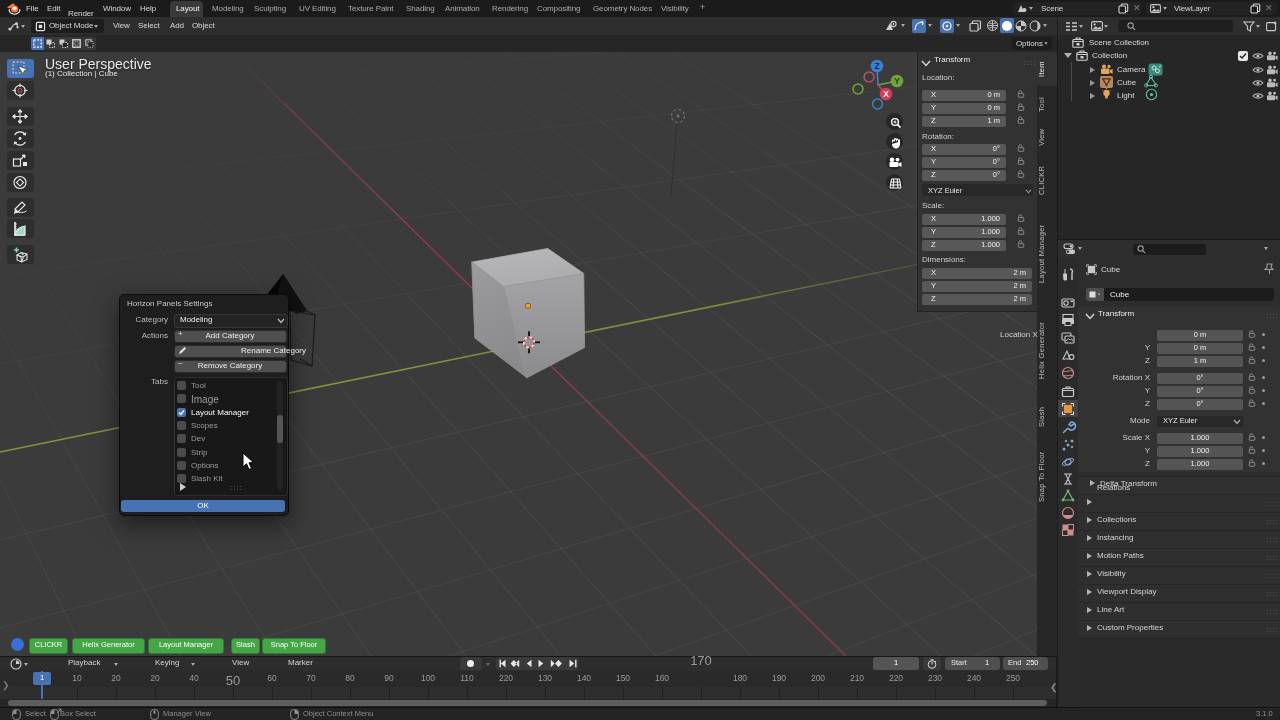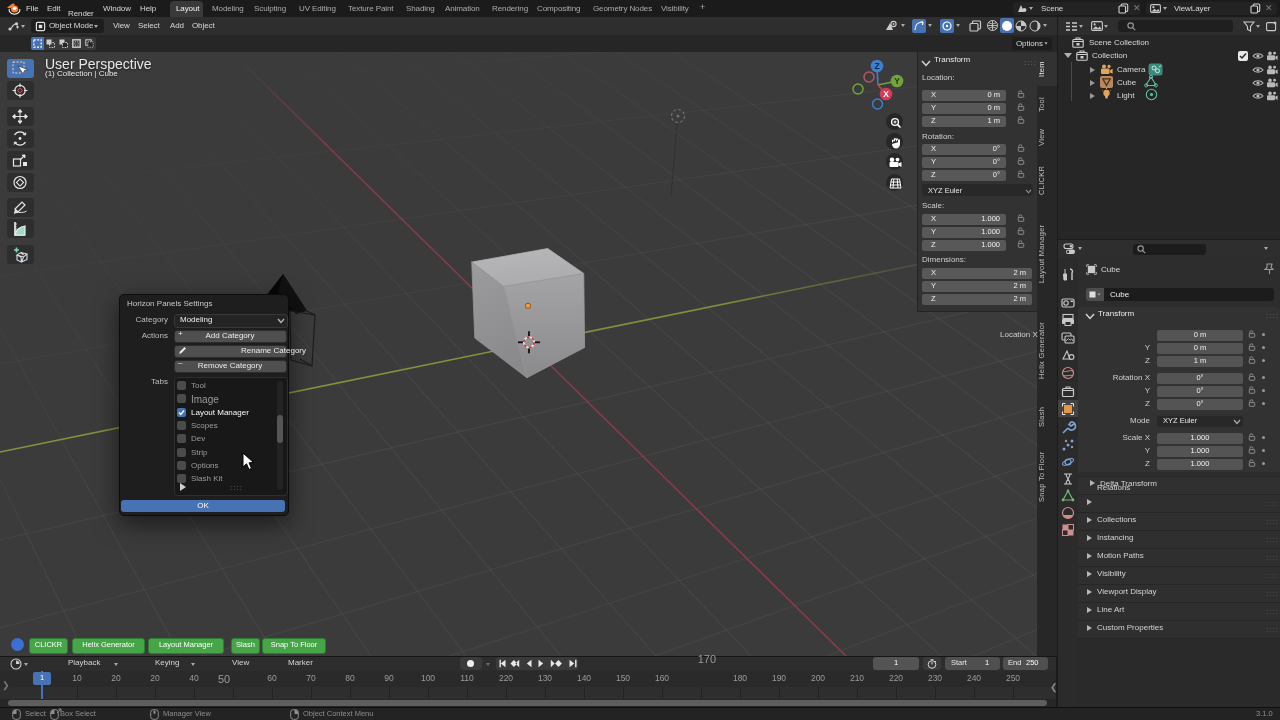--- a/index.html
+++ b/index.html
@@ -559,21 +559,21 @@
 <div class="abs" style="left:1008px;top:658px;font-size:7.5px;color:#e8e8e8">End</div>
 <div class="abs" style="left:1026px;top:658px;font-size:7.5px;color:#fff">250</div>
 <div class="abs" style="left:62px;top:673px;width:30px;text-align:center;font-size:8.5px;color:#9a9a9a">10</div>
 <div class="abs" style="left:77px;top:687px;width:1px;height:12px;background:#222"></div>
 <div class="abs" style="left:101px;top:673px;width:30px;text-align:center;font-size:8.5px;color:#9a9a9a">20</div>
 <div class="abs" style="left:116px;top:687px;width:1px;height:12px;background:#222"></div>
 <div class="abs" style="left:140px;top:673px;width:30px;text-align:center;font-size:8.5px;color:#9a9a9a">20</div>
 <div class="abs" style="left:155px;top:687px;width:1px;height:12px;background:#222"></div>
 <div class="abs" style="left:179px;top:673px;width:30px;text-align:center;font-size:8.5px;color:#9a9a9a">40</div>
 <div class="abs" style="left:194px;top:687px;width:1px;height:12px;background:#222"></div>
-<div class="abs" style="left:218px;top:673px;width:30px;font-size:11px;color:#9a9a9a">50</div>
+<div class="abs" style="left:218px;top:673px;width:30px;text-align:center;font-size:13px;color:#9a9a9a">50</div>
 <div class="abs" style="left:233px;top:687px;width:1px;height:12px;background:#222"></div>
 <div class="abs" style="left:257px;top:673px;width:30px;text-align:center;font-size:8.5px;color:#9a9a9a">60</div>
 <div class="abs" style="left:272px;top:687px;width:1px;height:12px;background:#222"></div>
 <div class="abs" style="left:296px;top:673px;width:30px;text-align:center;font-size:8.5px;color:#9a9a9a">70</div>
 <div class="abs" style="left:311px;top:687px;width:1px;height:12px;background:#222"></div>
 <div class="abs" style="left:335px;top:673px;width:30px;text-align:center;font-size:8.5px;color:#9a9a9a">80</div>
 <div class="abs" style="left:350px;top:687px;width:1px;height:12px;background:#222"></div>
 <div class="abs" style="left:374px;top:673px;width:30px;text-align:center;font-size:8.5px;color:#9a9a9a">90</div>
 <div class="abs" style="left:389px;top:687px;width:1px;height:12px;background:#222"></div>
 <div class="abs" style="left:413px;top:673px;width:30px;text-align:center;font-size:8.5px;color:#9a9a9a">100</div>
@@ -583,21 +583,21 @@
 <div class="abs" style="left:491px;top:673px;width:30px;text-align:center;font-size:8.5px;color:#9a9a9a">220</div>
 <div class="abs" style="left:506px;top:687px;width:1px;height:12px;background:#222"></div>
 <div class="abs" style="left:530px;top:673px;width:30px;text-align:center;font-size:8.5px;color:#9a9a9a">130</div>
 <div class="abs" style="left:545px;top:687px;width:1px;height:12px;background:#222"></div>
 <div class="abs" style="left:569px;top:673px;width:30px;text-align:center;font-size:8.5px;color:#9a9a9a">140</div>
 <div class="abs" style="left:584px;top:687px;width:1px;height:12px;background:#222"></div>
 <div class="abs" style="left:608px;top:673px;width:30px;text-align:center;font-size:8.5px;color:#9a9a9a">150</div>
 <div class="abs" style="left:623px;top:687px;width:1px;height:12px;background:#222"></div>
 <div class="abs" style="left:647px;top:673px;width:30px;text-align:center;font-size:8.5px;color:#9a9a9a">160</div>
 <div class="abs" style="left:662px;top:687px;width:1px;height:12px;background:#222"></div>
-<div class="abs" style="left:686px;top:653px;width:30px;text-align:right;font-size:11px;color:#9a9a9a">170</div>
+<div class="abs" style="left:686px;top:653px;width:30px;text-align:center;font-size:13px;color:#9a9a9a">170</div>
 <div class="abs" style="left:701px;top:687px;width:1px;height:12px;background:#222"></div>
 <div class="abs" style="left:725px;top:673px;width:30px;text-align:center;font-size:8.5px;color:#9a9a9a">180</div>
 <div class="abs" style="left:740px;top:687px;width:1px;height:12px;background:#222"></div>
 <div class="abs" style="left:764px;top:673px;width:30px;text-align:center;font-size:8.5px;color:#9a9a9a">190</div>
 <div class="abs" style="left:779px;top:687px;width:1px;height:12px;background:#222"></div>
 <div class="abs" style="left:803px;top:673px;width:30px;text-align:center;font-size:8.5px;color:#9a9a9a">200</div>
 <div class="abs" style="left:818px;top:687px;width:1px;height:12px;background:#222"></div>
 <div class="abs" style="left:842px;top:673px;width:30px;text-align:center;font-size:8.5px;color:#9a9a9a">210</div>
 <div class="abs" style="left:857px;top:687px;width:1px;height:12px;background:#222"></div>
 <div class="abs" style="left:881px;top:673px;width:30px;text-align:center;font-size:8.5px;color:#9a9a9a">220</div>

